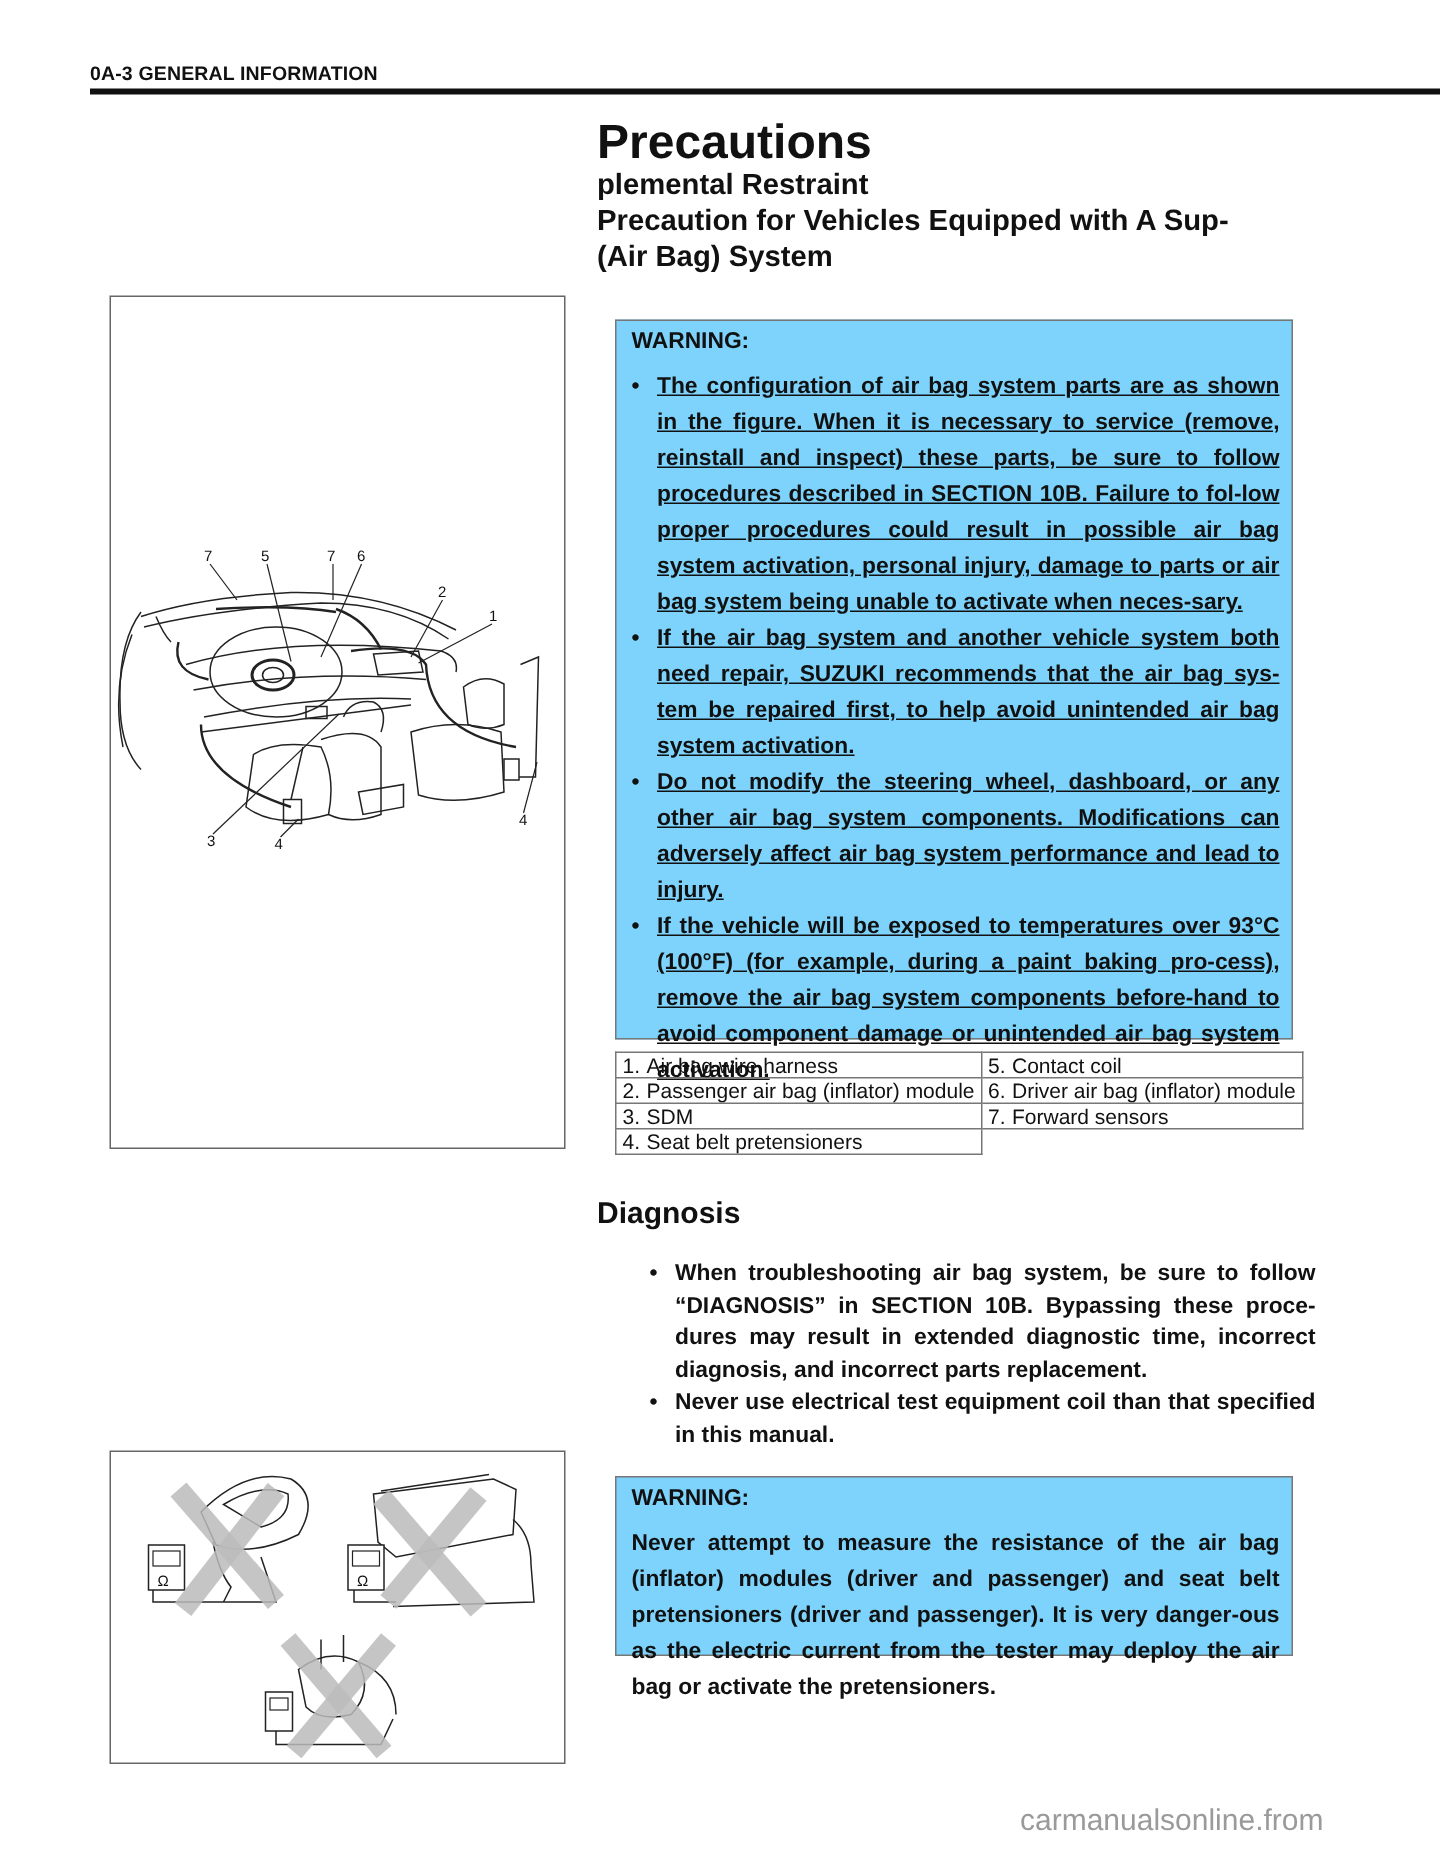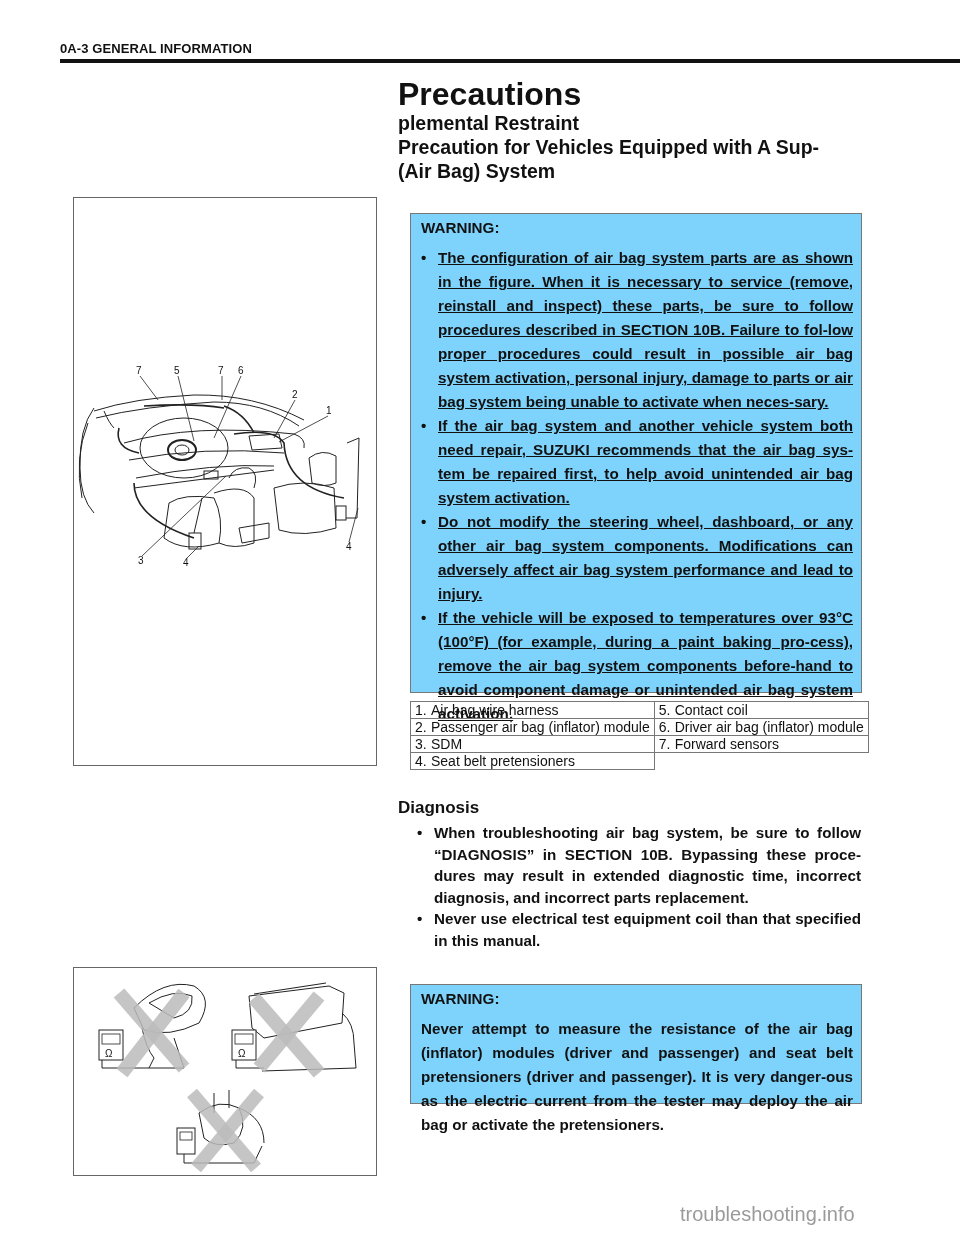--- a/index.html
+++ b/index.html
@@ -21,23 +21,23 @@
   .warn ul { list-style: none; margin: 0; padding: 0; text-decoration: underline; }
   .warn li { position: relative; padding-left: 17px; text-align: justify; }
   .warn li::before { content: "\2022"; position: absolute; left: 0; top: 0; }
   .warn p { margin: 0; text-align: justify; }
   table.legend { position: absolute; left: 410px; top: 701px; border-collapse: collapse; font-size: 14px; }
   table.legend td { border: 1.5px solid #777; height: 16px; padding: 0 4px; white-space: nowrap; }
   table.legend td.c1 { width: 195px; }
   table.legend td.c2 { width: 190px; margin-left: 12px; }
   table.legend td.empty { border: none; }
   .num { display: inline-block; width: 16px; }
-  .diag-title { left: 398px; top: 798px; font-size: 17px; font-weight: bold; }
+  .diag-title { left: 398px; top: 798px; font-size: 20px; font-weight: bold; }
   .diag-list { left: 417px; top: 822px; width: 444px; font-size: 15.2px; line-height: 21.5px; font-weight: bold;
-               list-style: none; margin: 0; padding: 0; }
+               list-style: none; margin: 16px; padding: 0; }
   .diag-list li { position: relative; padding-left: 17px; text-align: justify; }
   .diag-list li::before { content: "\2022"; position: absolute; left: 0; top: 0; }
   .watermark { left: 680px; top: 1203px; font-size: 20px; color: #9a9a9a; }
   svg text { font-family: "Liberation Sans", sans-serif; }
 </style>
 </head>
 <body>
 
 <div class="abs header-title">0A-3 GENERAL INFORMATION</div>
 <div class="abs header-rule"></div>
@@ -205,13 +205,13 @@
       <line x1="185" y1="125" x2="122" y2="200" stroke="#bbb" stroke-width="13" stroke-opacity="0.85"></line>
     </g>
   </svg>
 </div>
 
 <div class="abs warn warn2">
   <div class="warn-title">WARNING:</div>
   <p>Never attempt to measure the resistance of the air bag (inflator) modules (driver and passenger) and seat belt pretensioners (driver and passenger). It is very danger-ous as the electric current from the tester may deploy the air bag or activate the pretensioners.</p>
 </div>
 
-<div class="abs watermark">troubleshooting.info</div>
+<div class="abs watermark">carmanualsonline.from</div>
 
 </body></html>

